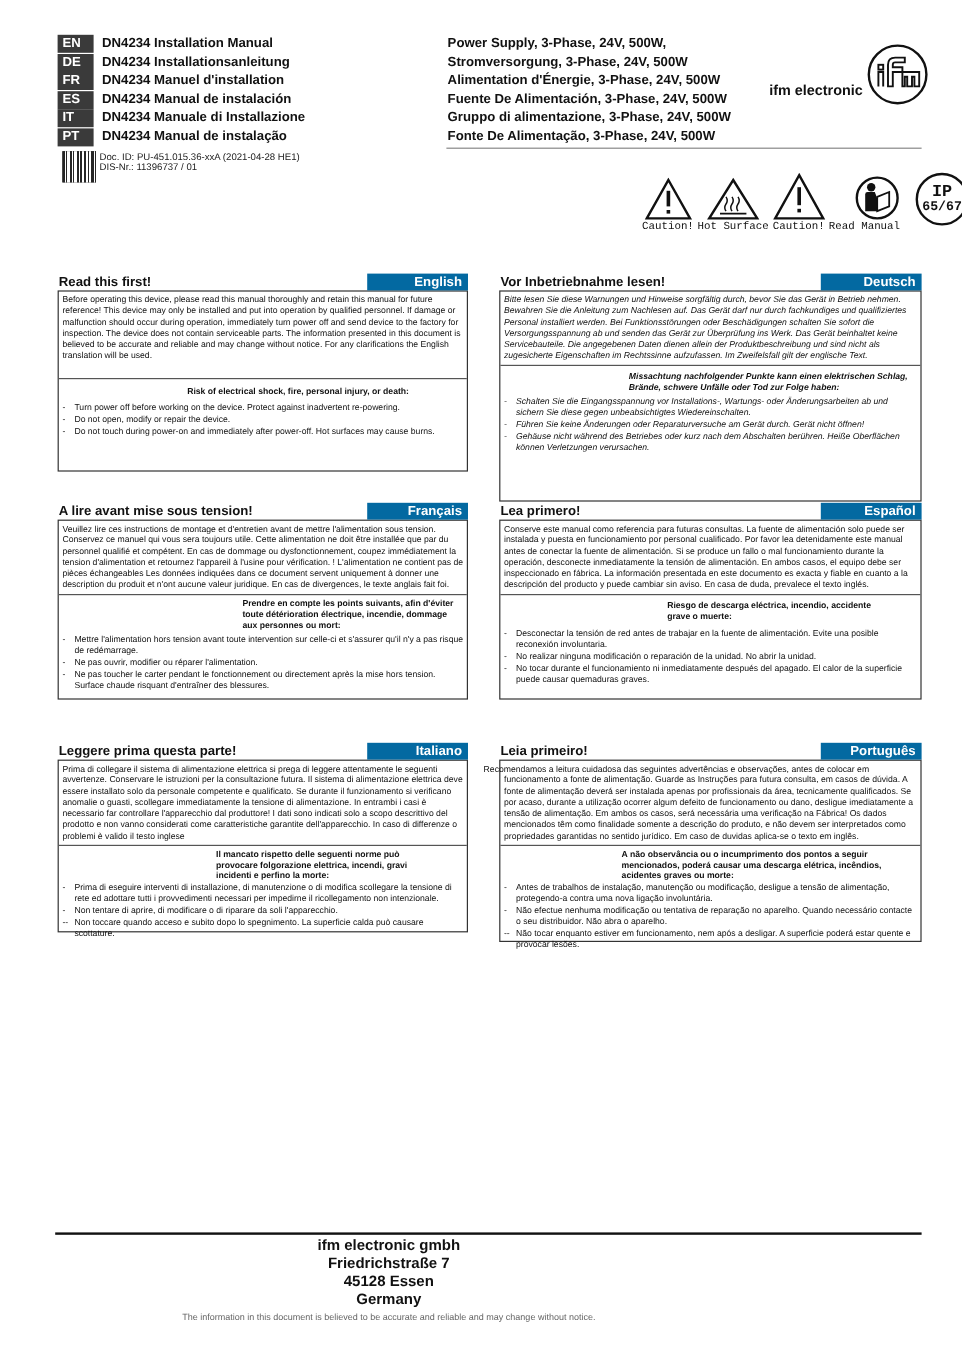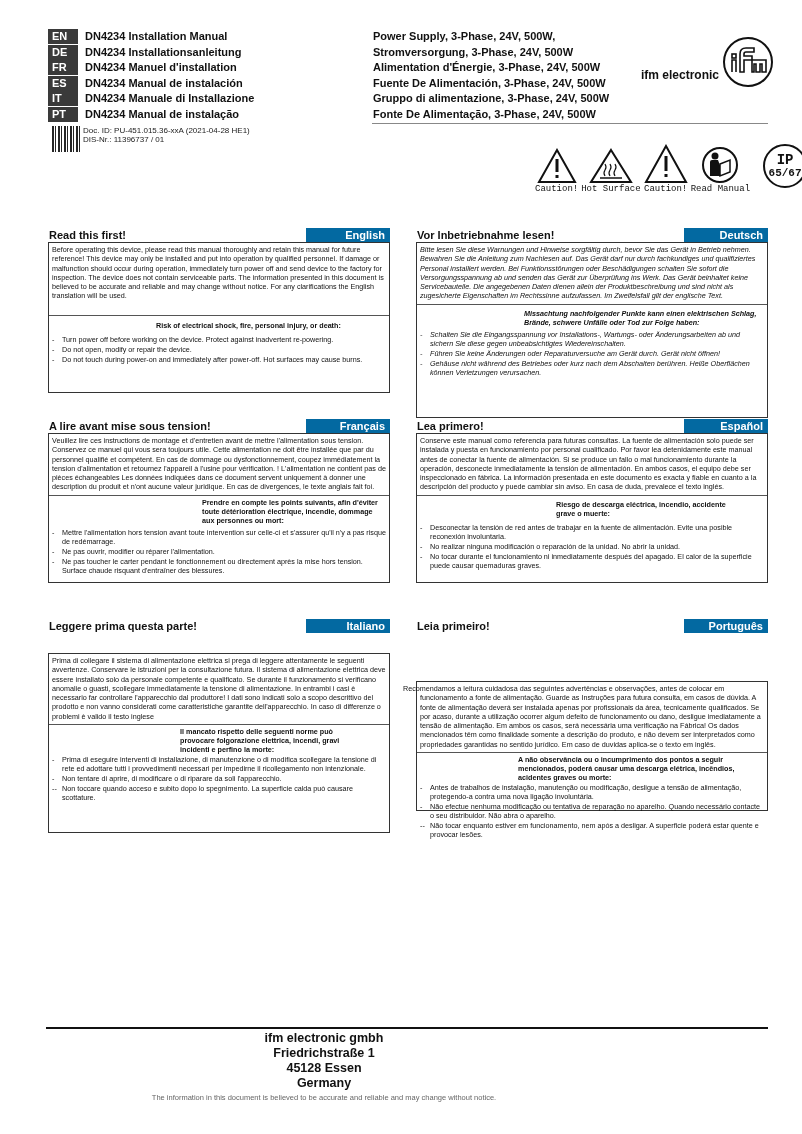--- a/index.html
+++ b/index.html
@@ -122,21 +122,21 @@
     <span class="sym-label">Hot Surface</span>
   </div>
   <div class="sym" style="margin-top:-4px;">
     <svg width="44" height="40" viewBox="0 0 44 40">
         <polygon points="22,2 42,38 2,38" fill="#fff" stroke="#111" stroke-width="2"></polygon>
         <rect x="20.5" y="12" width="3" height="15" fill="#111"></rect>
         <rect x="20.5" y="30" width="3" height="3" fill="#111"></rect>
       </svg>
     <span class="sym-label">Caution!</span>
   </div>
-  <div class="sym" style="margin-top:-2px;">
+  <div class="sym" style="margin-top:-2px;align-items:flex-end;">
     <svg width="38" height="38" viewBox="0 0 38 38">
         <circle cx="19" cy="19" r="17" fill="#fff" stroke="#111" stroke-width="2"></circle>
         <circle cx="14" cy="10" r="3.5" fill="#111"></circle>
         <path d="M9 30 V16 q0 -2 2 -2 h6 l3 8 v8 z" fill="#111"></path>
         <path d="M19 18 l10 -4 v12 l-10 4 z" fill="#fff" stroke="#111" stroke-width="1.5"></path>
       </svg>
     <span class="sym-label">Read Manual</span>
   </div>
   <div class="sym" style="margin-left:10px; margin-top:-4px;">
     <div style="width:44px;height:44px;border:2.5px solid #111;border-radius:50%;display:flex;flex-direction:column;align-items:center;justify-content:center;font-weight:bold;">
@@ -244,21 +244,21 @@
         </div>
     </div>
   </div>
 </div>
 
 <div class="section" style="left:48px; top:619px;">
   <div class="sec-head">
       <span class="sec-title">Leggere prima questa parte!</span>
       <span class="sec-lang">Italiano</span>
     </div>
-  <div class="sec-box" style="height:180px;margin-top:20px;">
+  <div class="sec-box" style="height:144px;">
     <div class="sec-intro">Prima di collegare il sistema di alimentazione elettrica si prega di leggere attentamente le seguenti avvertenze. Conservare le istruzioni per la consultazione futura. Il sistema di alimentazione elettrica deve essere installato solo da personale competente e qualificato. Se durante il funzionamento si verificano anomalie o guasti, scollegare immediatamente la tensione di alimentazione. In entrambi i casi è necessario far controllare l'apparecchio dal produttore! I dati sono indicati solo a scopo descrittivo del prodotto e non vanno considerati come caratteristiche garantite dell'apparecchio. In caso di differenze o problemi è valido il testo inglese</div>
     <div class="sec-warn">
       <div class="warn-head" style="margin-left:128px;margin-right:30px;margin-bottom:1px;margin-top:0;">Il mancato rispetto delle seguenti norme può provocare folgorazione elettrica, incendi, gravi incidenti e perfino la morte:</div>
       <div class="bullet">
           <span class="dash">-</span>
           <span class="txt">Prima di eseguire interventi di installazione, di manutenzione o di modifica scollegare la tensione di rete ed adottare tutti i provvedimenti necessari per impedirne il ricollegamento non intenzionale.</span>
         </div>
       <div class="bullet">
           <span class="dash">-</span>
           <span class="txt">Non tentare di aprire, di modificare o di riparare da soli l'apparecchio.</span>
@@ -269,21 +269,21 @@
         </div>
     </div>
   </div>
 </div>
 
 <div class="section" style="left:416px; top:619px; width:352px;">
   <div class="sec-head">
       <span class="sec-title">Leia primeiro!</span>
       <span class="sec-lang">Português</span>
     </div>
-  <div class="sec-box" style="height:130px;margin-top:48px;">
+  <div class="sec-box" style="height:152px;">
     <div class="sec-intro" style="text-indent:-17px;">Recomendamos a leitura cuidadosa das seguintes advertências e observações, antes de colocar em funcionamento a fonte de alimentação. Guarde as Instruções para futura consulta, em casos de dúvida. A fonte de alimentação deverá ser instalada apenas por profissionais da área, tecnicamente qualificados. Se por acaso, durante a utilização ocorrer algum defeito de funcionamento ou dano, desligue imediatamente a tensão de alimentação. Em ambos os casos, será necessária uma verificação na Fábrica! Os dados mencionados têm como finalidade somente a descrição do produto, e não devem ser interpretados como propriedades garantidas no sentido jurídico. Em caso de duvidas aplica-se o texto em inglês.</div>
     <div class="sec-warn">
       <div class="warn-head" style="margin-left:98px;margin-bottom:1px;margin-top:0;">A não observância ou o incumprimento dos pontos a seguir mencionados, poderá causar uma descarga elétrica, incêndios, acidentes graves ou morte:</div>
       <div class="bullet">
           <span class="dash">-</span>
           <span class="txt">Antes de trabalhos de instalação, manutenção ou modificação, desligue a tensão de alimentação, protegendo-a contra uma nova ligação involuntária.</span>
         </div>
       <div class="bullet">
           <span class="dash">-</span>
           <span class="txt">Não efectue nenhuma modificação ou tentativa de reparação no aparelho. Quando necessário contacte o seu distribuidor. Não abra o aparelho.</span>
@@ -292,17 +292,17 @@
           <span class="dash">--</span>
           <span class="txt">Não tocar enquanto estiver em funcionamento, nem após a desligar. A superficie poderá estar quente e provocar lesões.</span>
         </div>
     </div>
   </div>
 </div>
 
 <div class="footer-rule"></div>
 <div class="footer">
   <div class="line">ifm electronic gmbh</div>
-  <div class="line">Friedrichstraße 1</div>
+  <div class="line">Friedrichstraße 7</div>
   <div class="line">45128 Essen</div>
   <div class="line">Germany</div>
   <div class="note">The information in this document is believed to be accurate and reliable and may change without notice.</div>
 </div>
 
 </body></html>

